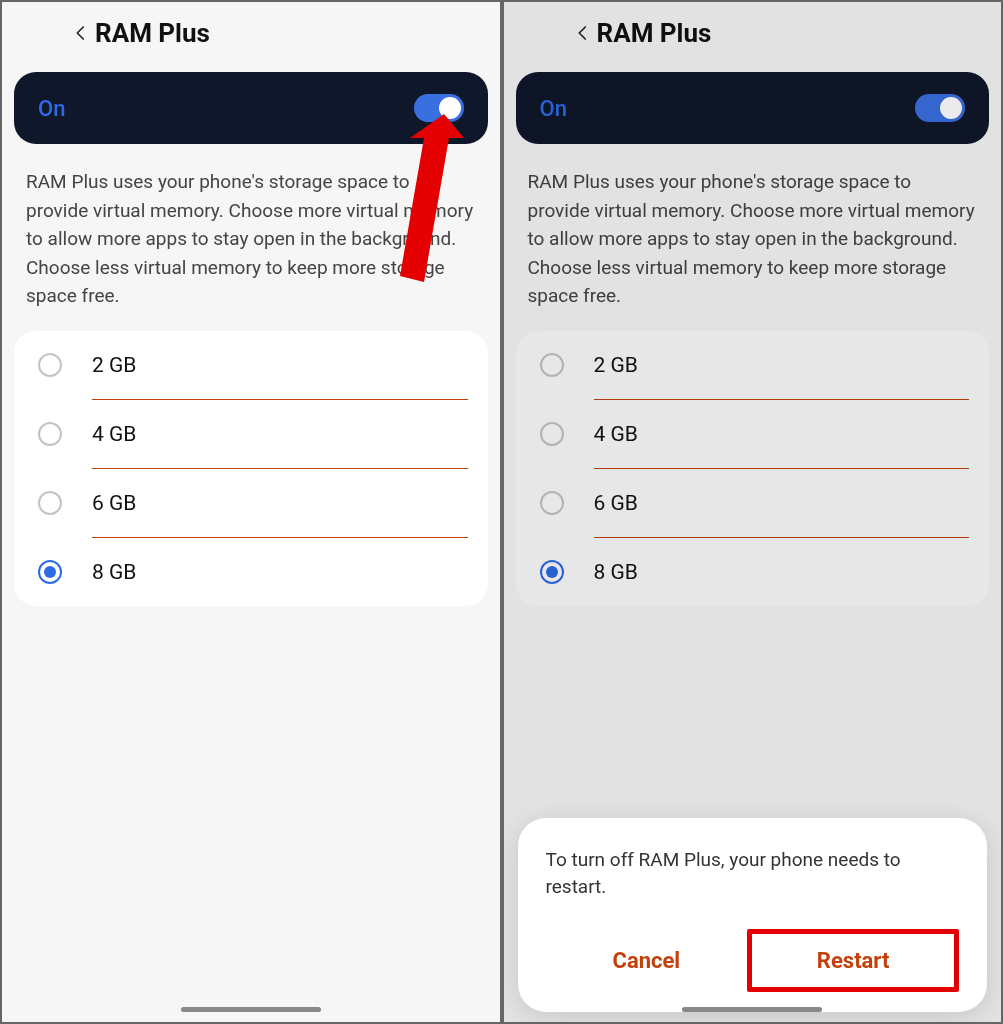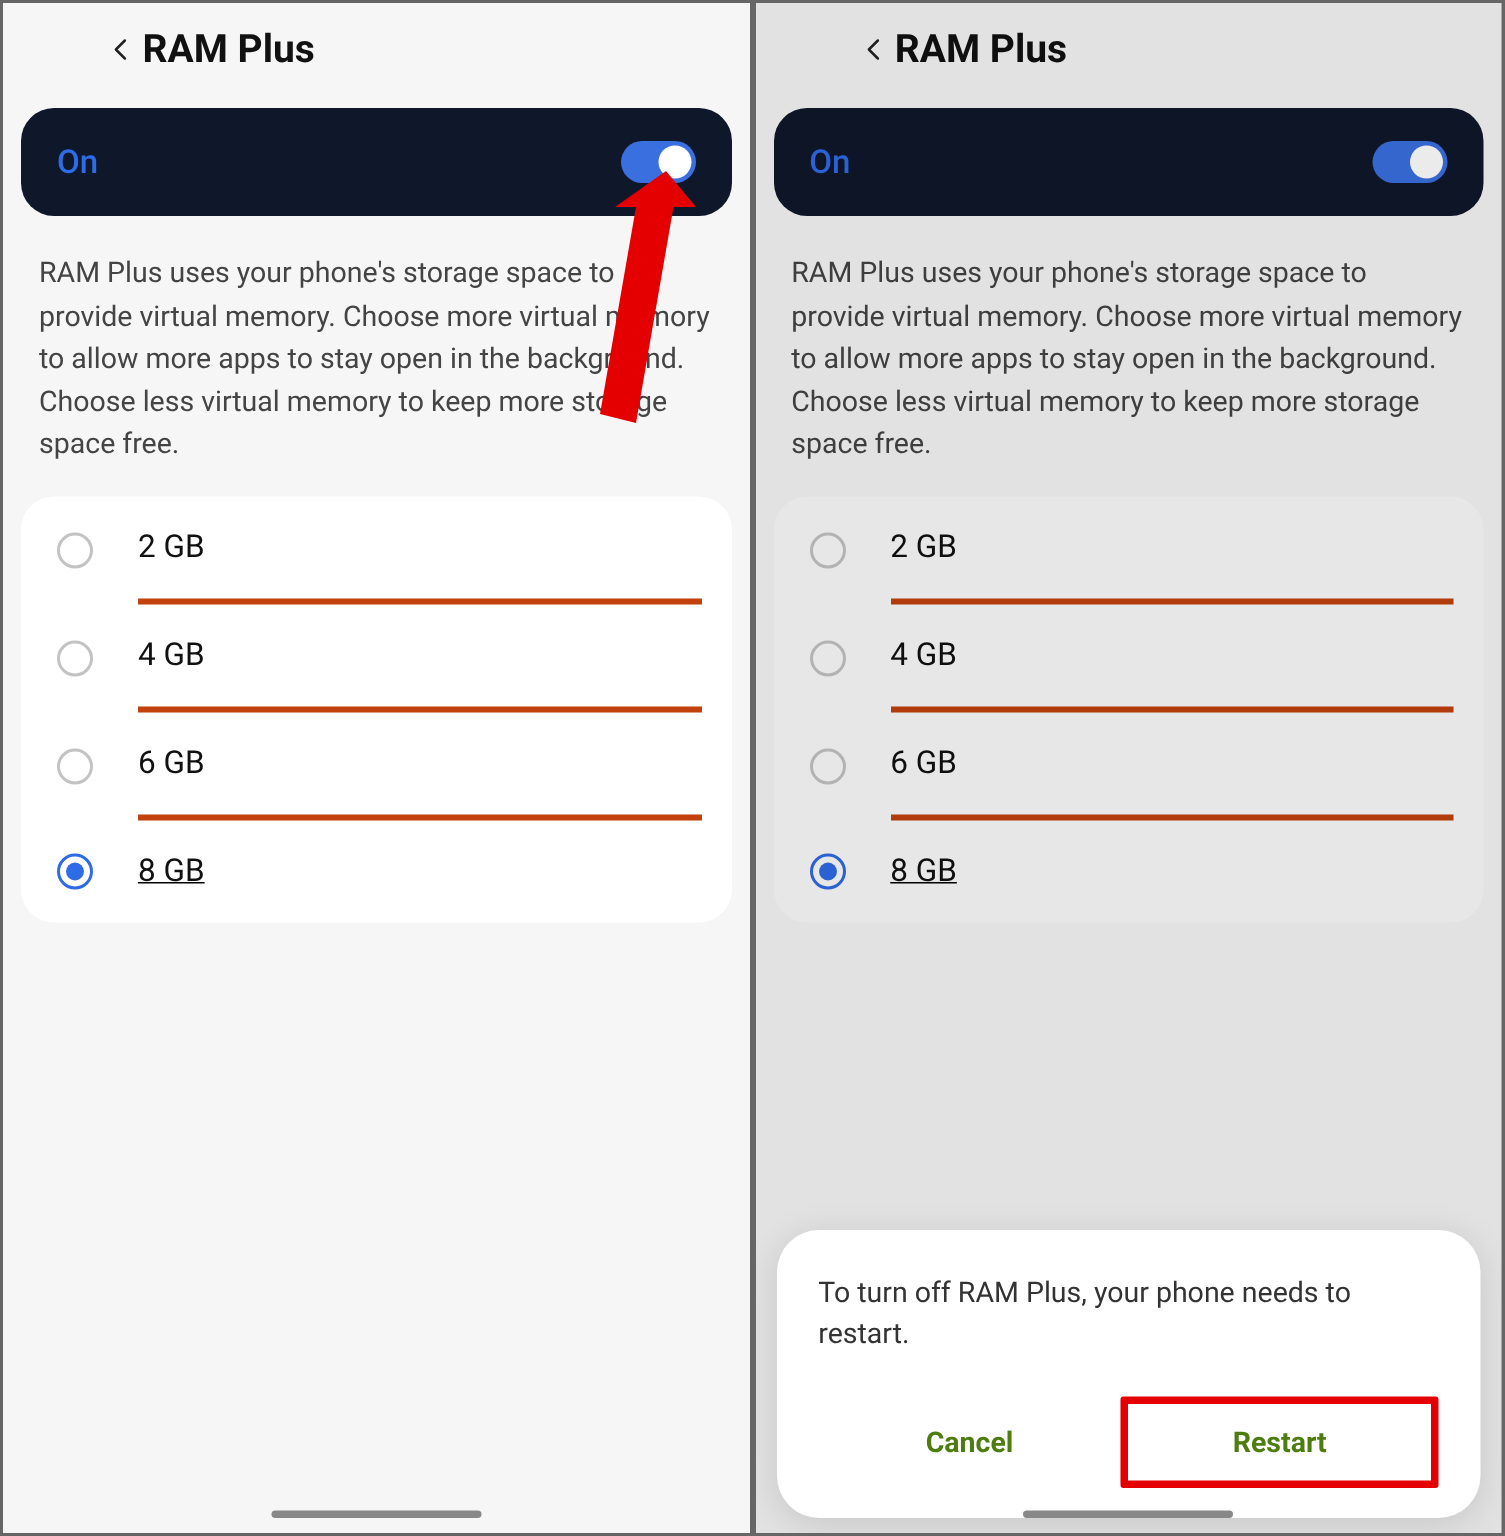--- a/index.html
+++ b/index.html
@@ -95,27 +95,26 @@
   }
   .radio-row {
     display: flex;
     align-items: center;
     gap: 30px;
     padding: 22px 20px 22px 0;
     cursor: pointer;
   }
   .radio-row-inner {
     flex: 1;
-    border-bottom: 4px solid #c2410c;
+    border-bottom: 1px solid #c2410c;
     padding: 0 0 22px 0;
     margin-bottom: -22px;
   }
   .radio-row:last-child .radio-row-inner {
     border-bottom: none;
-    text-decoration: underline;
   }
   .radio {
     width: 24px;
     height: 24px;
     border: 2px solid #c3c3c3;
     border-radius: 50%;
     flex-shrink: 0;
     display: flex;
     align-items: center;
     justify-content: center;
@@ -168,23 +167,23 @@
     color: #333;
     line-height: 1.45;
     margin-bottom: 28px;
   }
   .sheet-actions {
     display: flex;
     justify-content: space-around;
     align-items: center;
   }
   .sheet-btn {
-    font-size: 19px;
+    font-size: 22px;
     font-weight: 700;
-    color: #4d7c0f;
+    color: #c2410c;
     padding: 14px 32px;
     cursor: pointer;
     text-align: center;
     flex: 1;
   }
   .highlight-box {
     border: 5px solid #e40000;
     border-radius: 2px;
   }
 </style>

